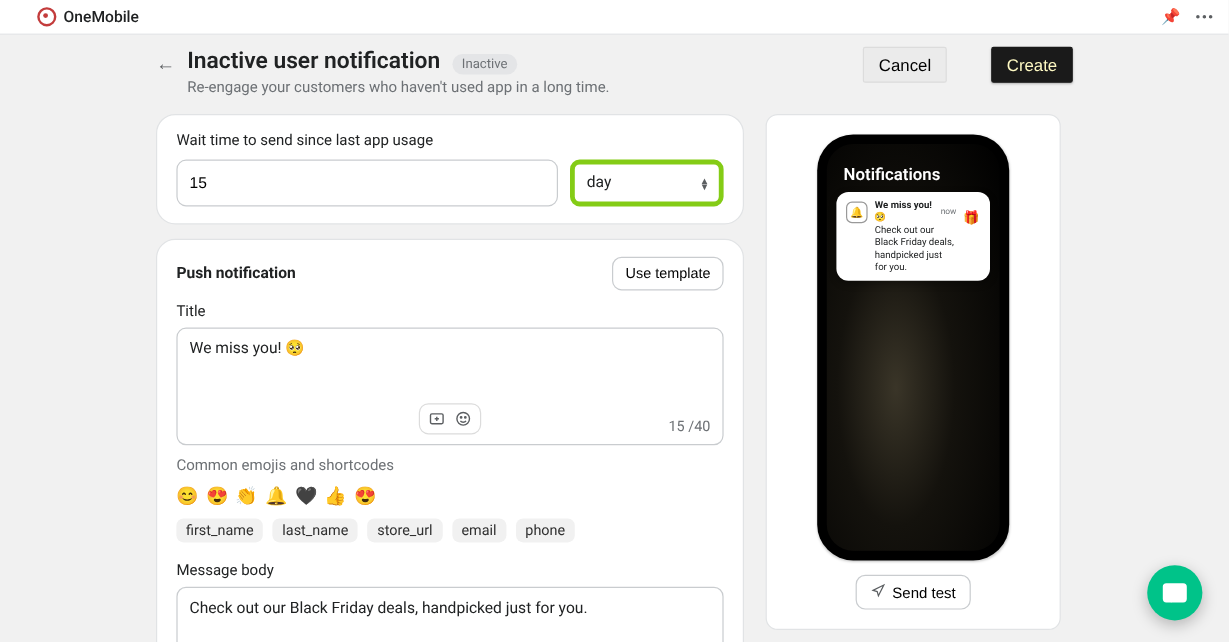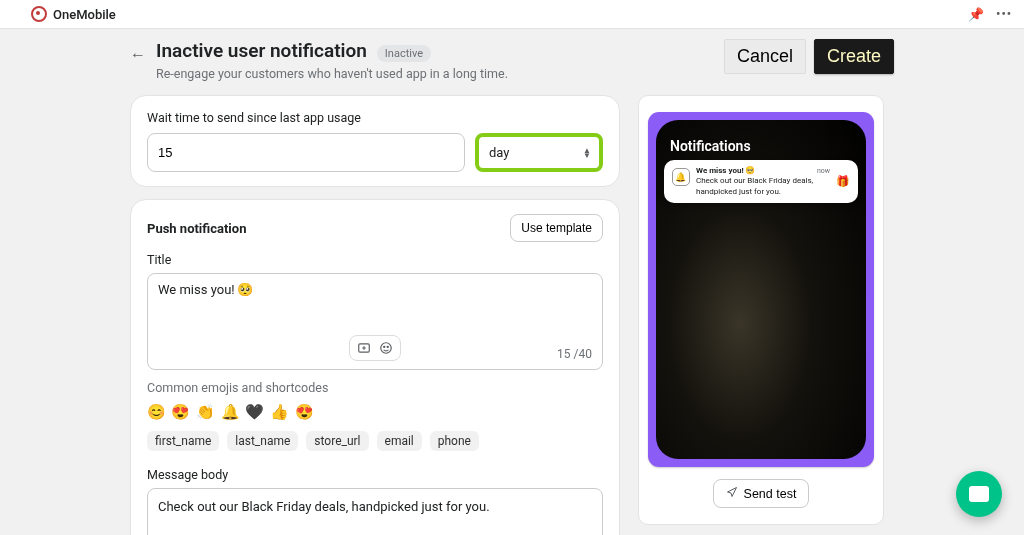--- a/index.html
+++ b/index.html
@@ -47,21 +47,21 @@
   .title-line { display:flex; align-items:flex-end; gap:10px; }
   h1 { font-size:19px; font-weight:600; }
   .status-badge {
     background:#e4e5e7; color:#6d7175; font-size:11px;
     padding:2px 8px; border-radius:10px;
   }
   .subtitle { color:#6d7175; font-size:12.5px; margin-top:4px; }
   .header-buttons { display:flex; gap:8px; align-items:flex-start; }
   .btn {
     border:1px solid #c9cccf; background:#fff; border-radius:2px;
-    padding:6px 12px; font-size:18px; cursor:pointer;
+    padding:6px 12px; font-size:14px; cursor:pointer;margin-left:29px;
   }
   .btn-primary {
     background:#1a1a1a; color:#fef9c3; border:1px solid #1a1a1a;
     box-shadow: 0 1px 2px rgba(0,0,0,.25);
   }
   .btn-secondary { background:#ebebeb; border:1px solid #dcdcdc;}
   .content-row { display:flex; gap:18px; align-items:flex-start; }
   .left-col { width:490px; display:flex; flex-direction:column; gap:12px;}
   .card {
     background:#fff; border:1px solid #e1e3e5; border-radius:16px;
@@ -117,24 +117,24 @@
   .body-box {
     border:1px solid #c9cccf; border-radius:8px; padding:10px;
     min-height:60px; font-size:13px;
   }
   .right-col {
     width:246px; background:#fff; border:1px solid #e1e3e5; border-radius:10px;
     padding:16px; display:flex; flex-direction:column; align-items:center;
     height:430px;
   }
   .phone-frame {
-    width:226px; height:364px;
-    border-radius:11px;
+    width:160px; height:364px;
+    border-radius:30px;
     padding:8px;
-    background:#8b5cf6;
+    background:#000000;
     position:relative;
     box-shadow: 0 1px 2px rgba(0,0,0,.2);
   }
   .phone-screen {
     width:100%; height:100%;
     border-radius:22px;
     background: radial-gradient(ellipse at 40% 60%, #3a3528 0%, #14120d 40%, #000 100%);
     overflow:hidden;
     position:relative;
     padding:8px;

